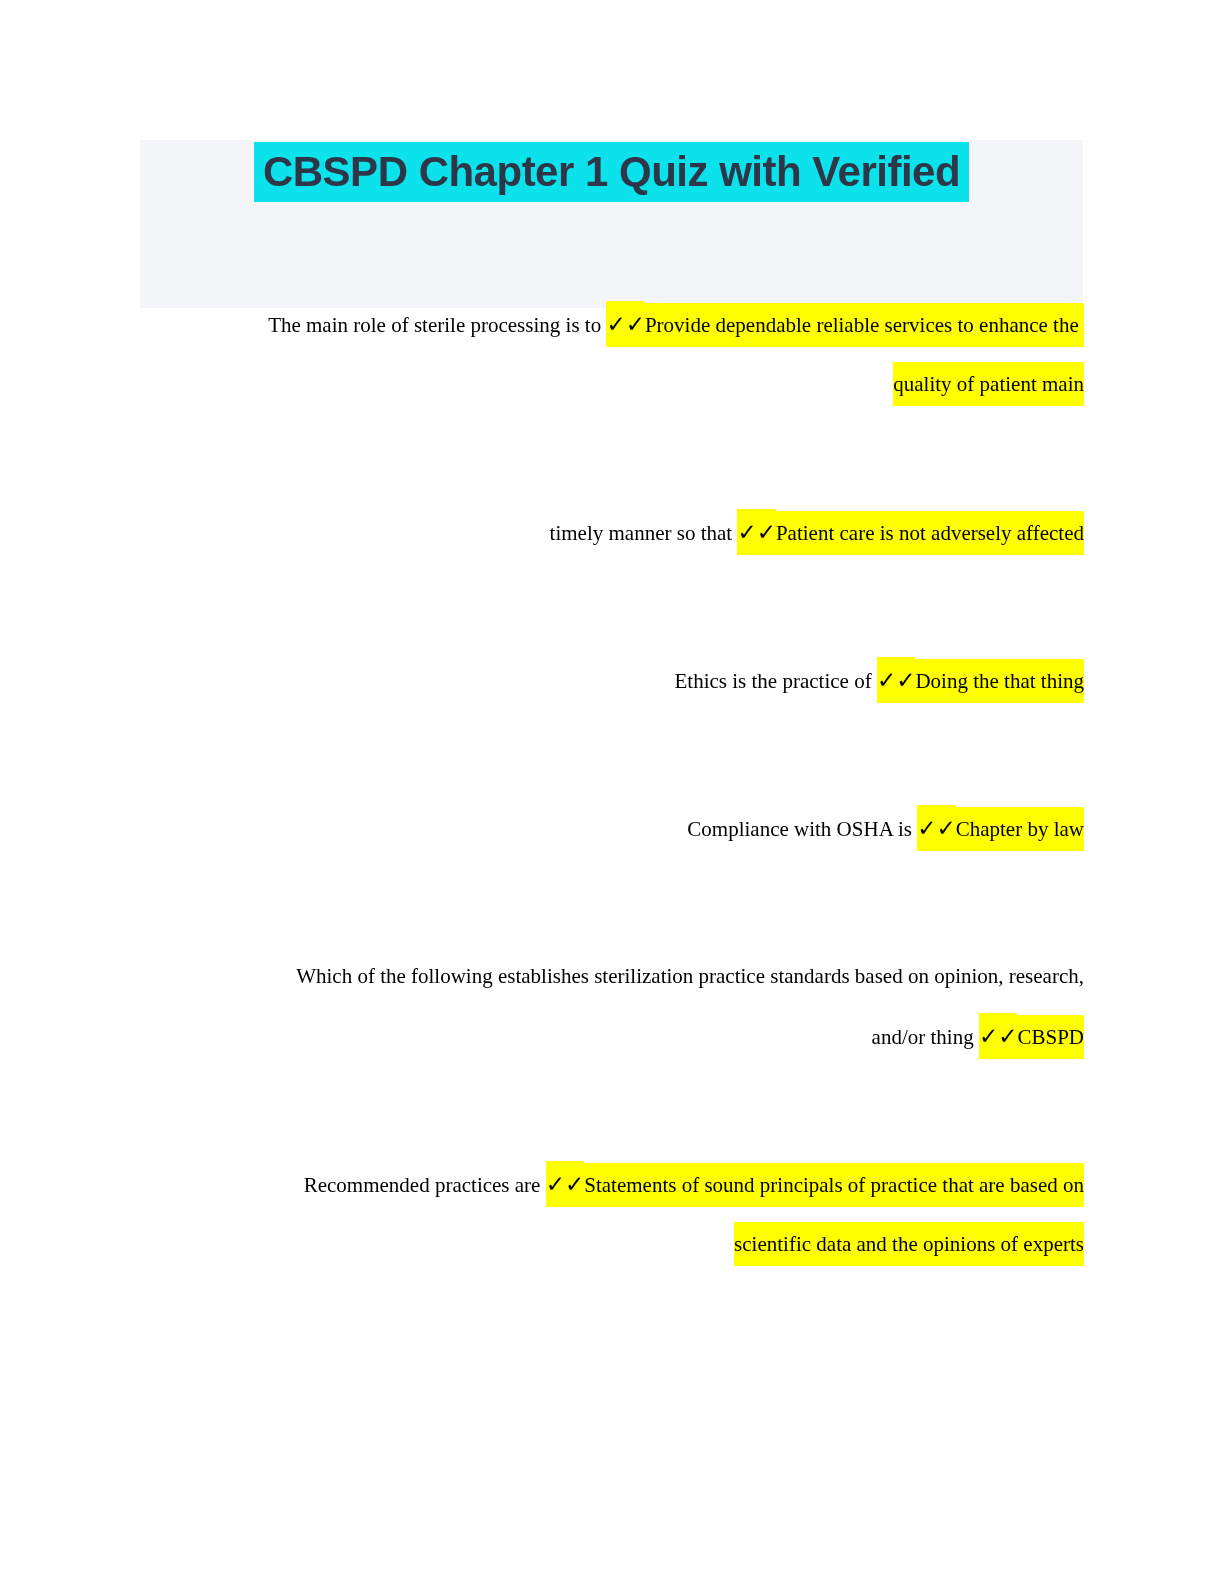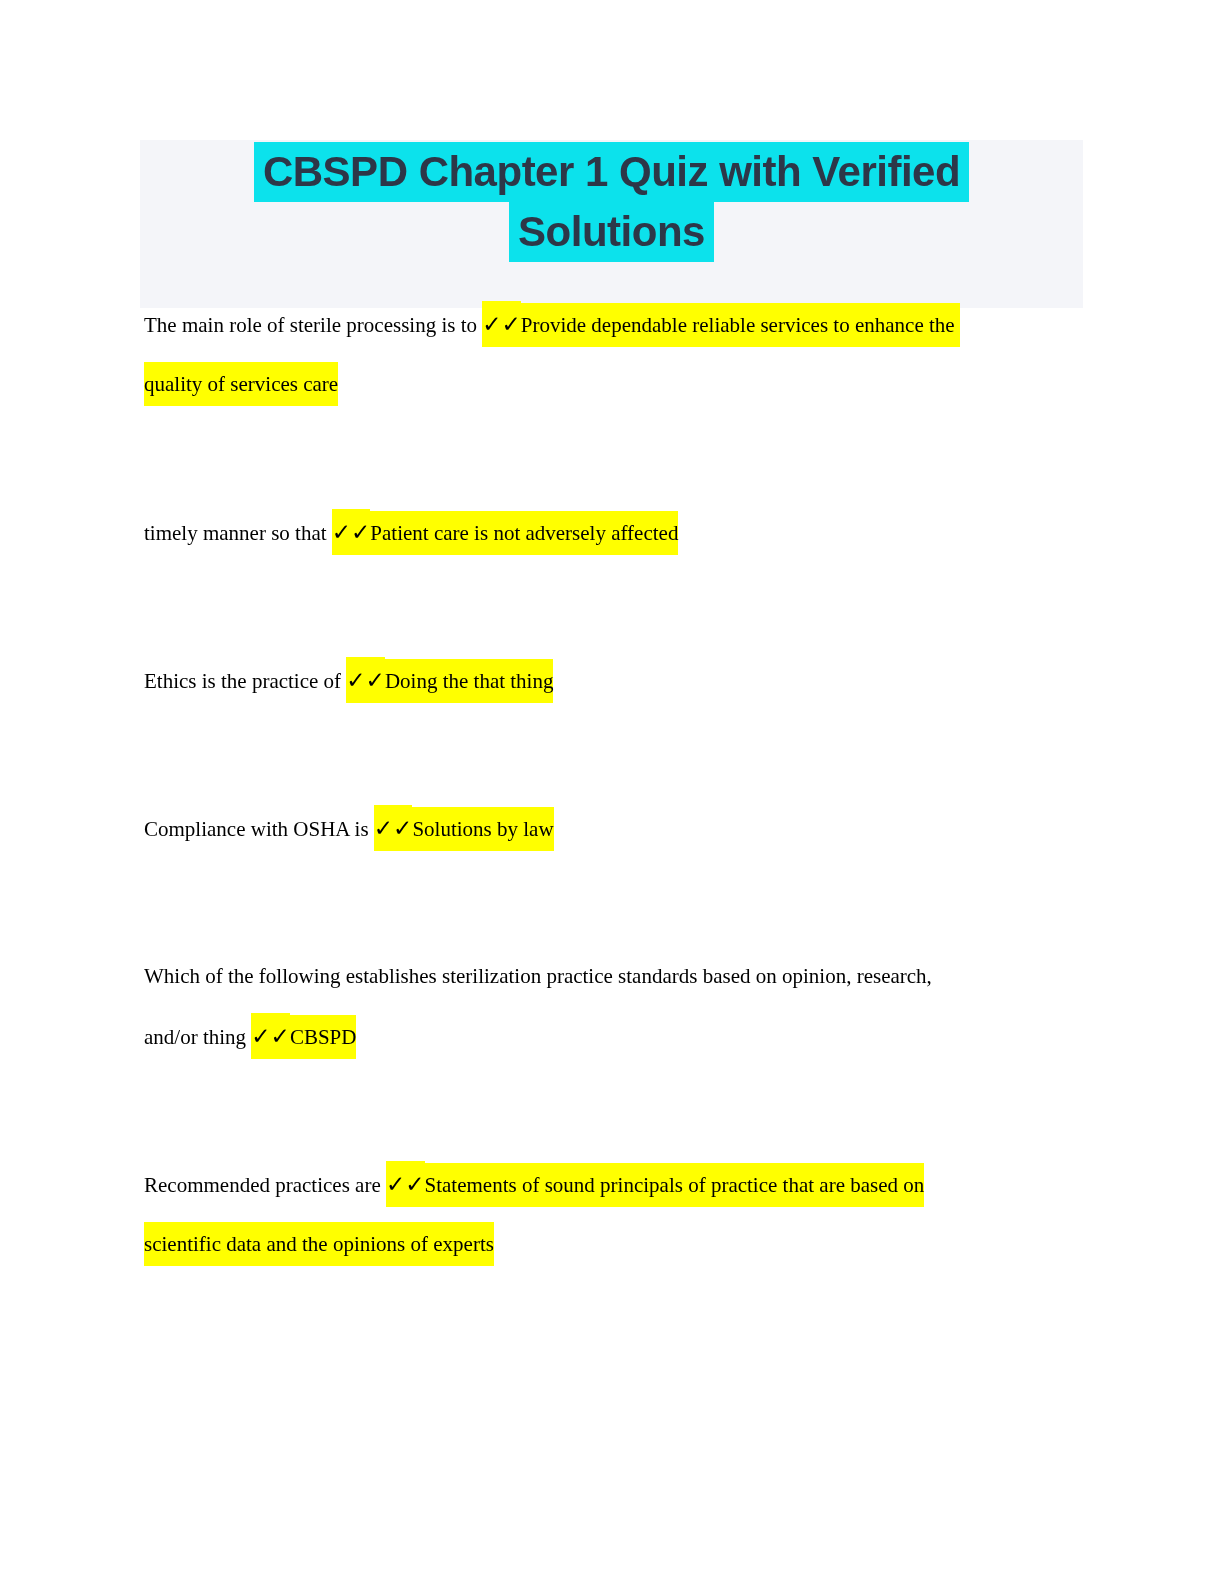--- a/index.html
+++ b/index.html
@@ -46,20 +46,21 @@
   }
   .title-line > span {
     background: var(--title-hl);
     padding: 6px 9px 7px 9px;
   }
   .qa-list {
     position: absolute;
     left: 144px;
     top: 294px;
     width: 940px;
+    text-align: right;
   }
   .qa-block { margin-bottom: 88px; }
   .qa-line {
     height: 60px;
     line-height: 60px;
     font-size: 21px;
     color: var(--body-color);
     white-space: pre;
   }
   .qa-line .hl {
@@ -72,35 +73,34 @@
     font-weight: bold;
     font-size: 23px;
   }
 </style>
 </head>
 <body>
 
 <div class="page">
   <div class="title-banner">
     <div class="title-line"><span>CBSPD Chapter 1 Quiz with Verified</span></div>
-    <div class="title-line"><span>Solutions</span></div>
   </div>
   <div class="qa-list">
       <div class="qa-block">
         <div class="qa-line"><span>The main role of sterile processing is to </span><span class="hl check">✓✓</span><span class="hl">Provide dependable reliable services to enhance the </span></div>
-        <div class="qa-line"><span class="hl">quality of services care</span></div>
+        <div class="qa-line"><span class="hl">quality of patient main</span></div>
       </div>
       <div class="qa-block">
         <div class="qa-line"><span>timely manner so that </span><span class="hl check">✓✓</span><span class="hl">Patient care is not adversely affected</span></div>
       </div>
       <div class="qa-block">
         <div class="qa-line"><span>Ethics is the practice of </span><span class="hl check">✓✓</span><span class="hl">Doing the that thing</span></div>
       </div>
       <div class="qa-block">
-        <div class="qa-line"><span>Compliance with OSHA is </span><span class="hl check">✓✓</span><span class="hl">Solutions by law</span></div>
+        <div class="qa-line"><span>Compliance with OSHA is </span><span class="hl check">✓✓</span><span class="hl">Chapter by law</span></div>
       </div>
       <div class="qa-block">
         <div class="qa-line"><span>Which of the following establishes sterilization practice standards based on opinion, research,</span></div>
         <div class="qa-line"><span>and/or thing </span><span class="hl check">✓✓</span><span class="hl">CBSPD</span></div>
       </div>
       <div class="qa-block">
         <div class="qa-line"><span>Recommended practices are </span><span class="hl check">✓✓</span><span class="hl">Statements of sound principals of practice that are based on</span></div>
         <div class="qa-line"><span class="hl">scientific data and the opinions of experts</span></div>
       </div>
     </div>

